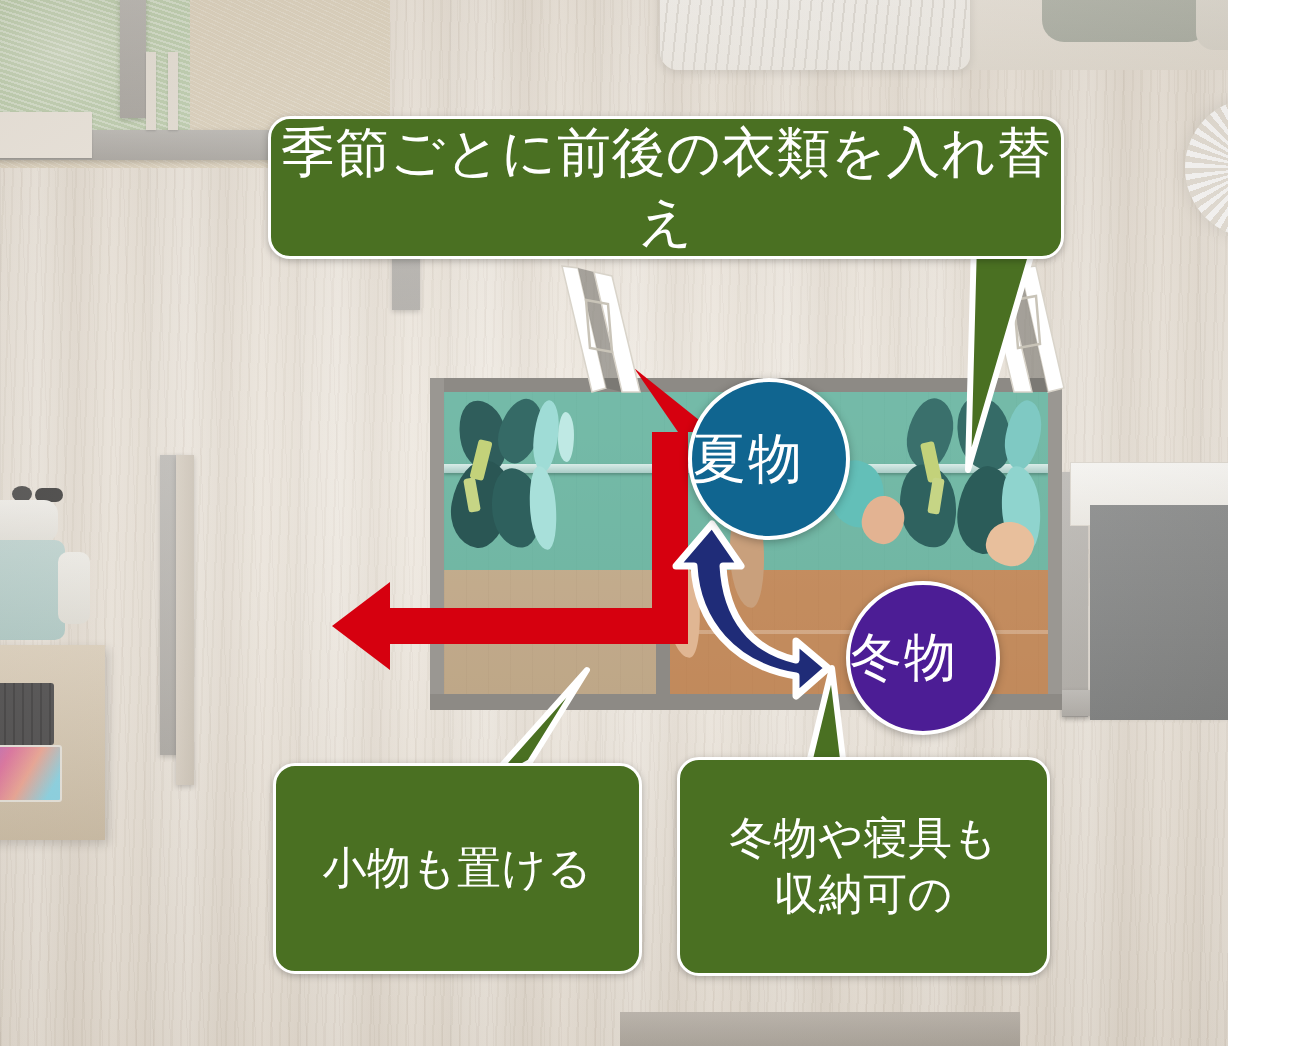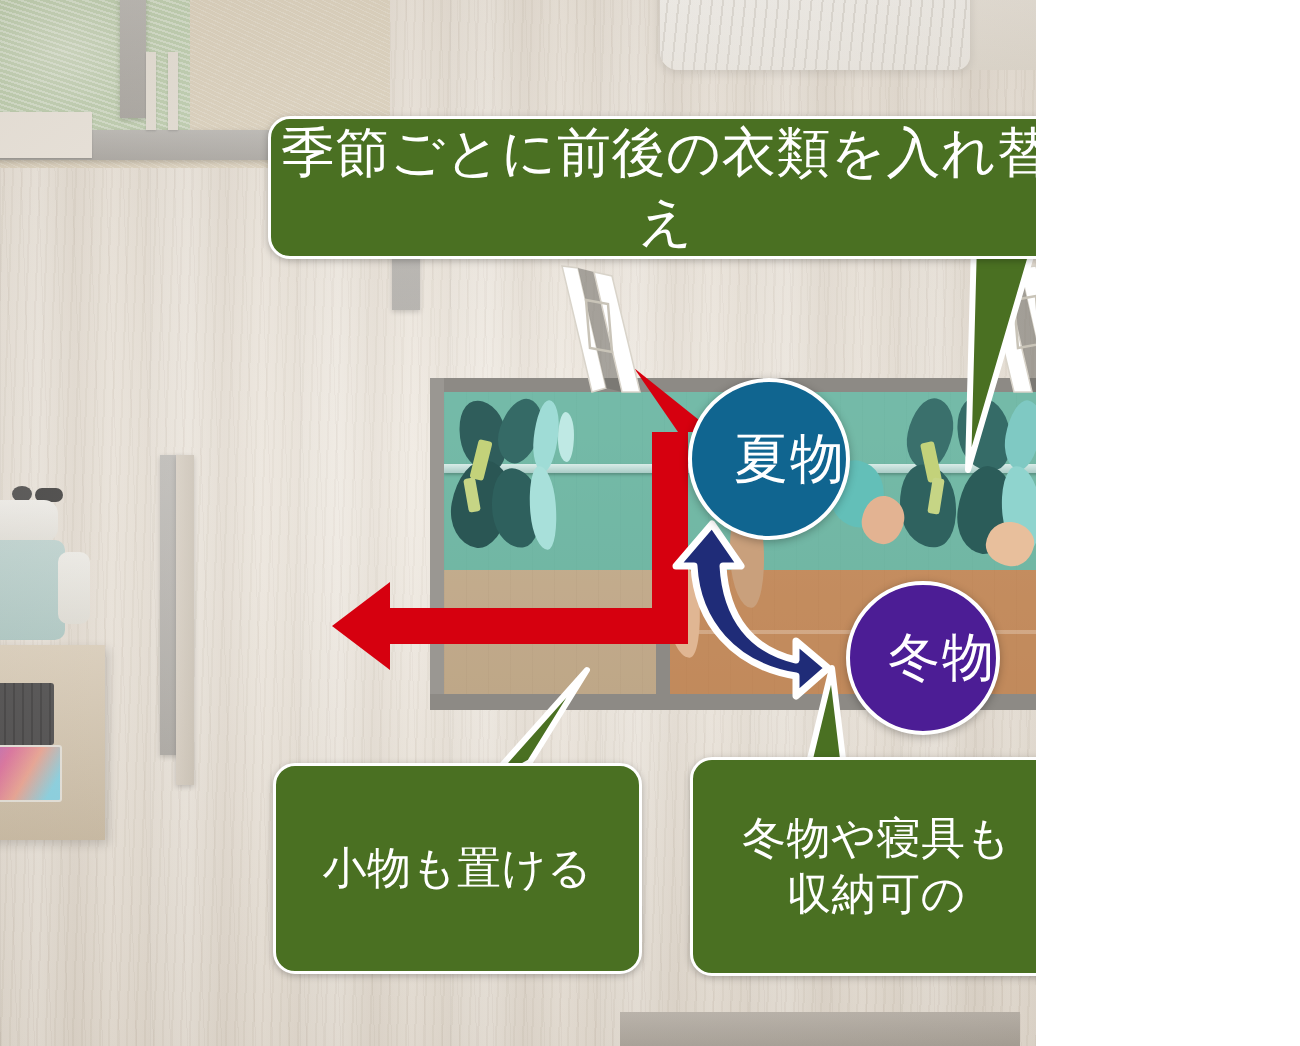--- a/index.html
+++ b/index.html
@@ -1,21 +1,21 @@
 <!DOCTYPE html>
 <html lang="ja"><head>
 <meta charset="utf-8">
 <title>Closet Diagram</title>
 <style>
   html,body{margin:0;padding:0;background:#ffffff;}
   body{font-family:"Liberation Serif","DejaVu Serif",serif;}
 
   #stage{
     position:relative;
-    width:1036px;
+    width:1228px;
     height:1046px;
     overflow:hidden;
     background:#ded5c9;
   }
 
   
   .floor{
     position:absolute; inset:0;
     background:
       linear-gradient(90deg, rgba(0,0,0,.035) 0 1px, rgba(0,0,0,0) 1px 100%),
@@ -232,30 +232,30 @@
     display:flex; align-items:center; justify-content:center;
     text-align:center;
     box-shadow:0 2px 7px rgba(0,0,0,.25);
     font-family:"Liberation Serif","DejaVu Serif",serif;
     line-height:1.26;
     letter-spacing:.5px;
     z-index:30;
   }
   #callout-top{ left:268px; top:116px; width:790px; height:137px; font-size:54px; }
   #callout-bl{ left:273px; top:763px; width:363px; height:205px; font-size:44px; }
-  #callout-br{ left:677px; top:757px; width:367px; height:213px; font-size:44px;margin-left:13px; }
+  #callout-br{ left:677px; top:757px; width:367px; height:213px; font-size:44px; }
   .callout span{ display:block; }
 
   
   .badge{
     position:absolute;
     border-radius:50%;
     border:4px solid #ffffff;
     color:#fff;
-    display:flex;align-items:center;justify-content:flex-end;
+    display:flex;align-items:center;justify-content:flex-start;
     font-family:"Liberation Serif","DejaVu Serif",serif;
     box-shadow:0 2px 8px rgba(0,0,0,.28);
     z-index:32;
   }
   #badge-summer{
     left:688px; top:378px; width:154px; height:154px;
     background:#106590; font-size:54px; letter-spacing:2px;
   }
   #badge-winter{
     left:846px; top:581px; width:146px; height:146px;

